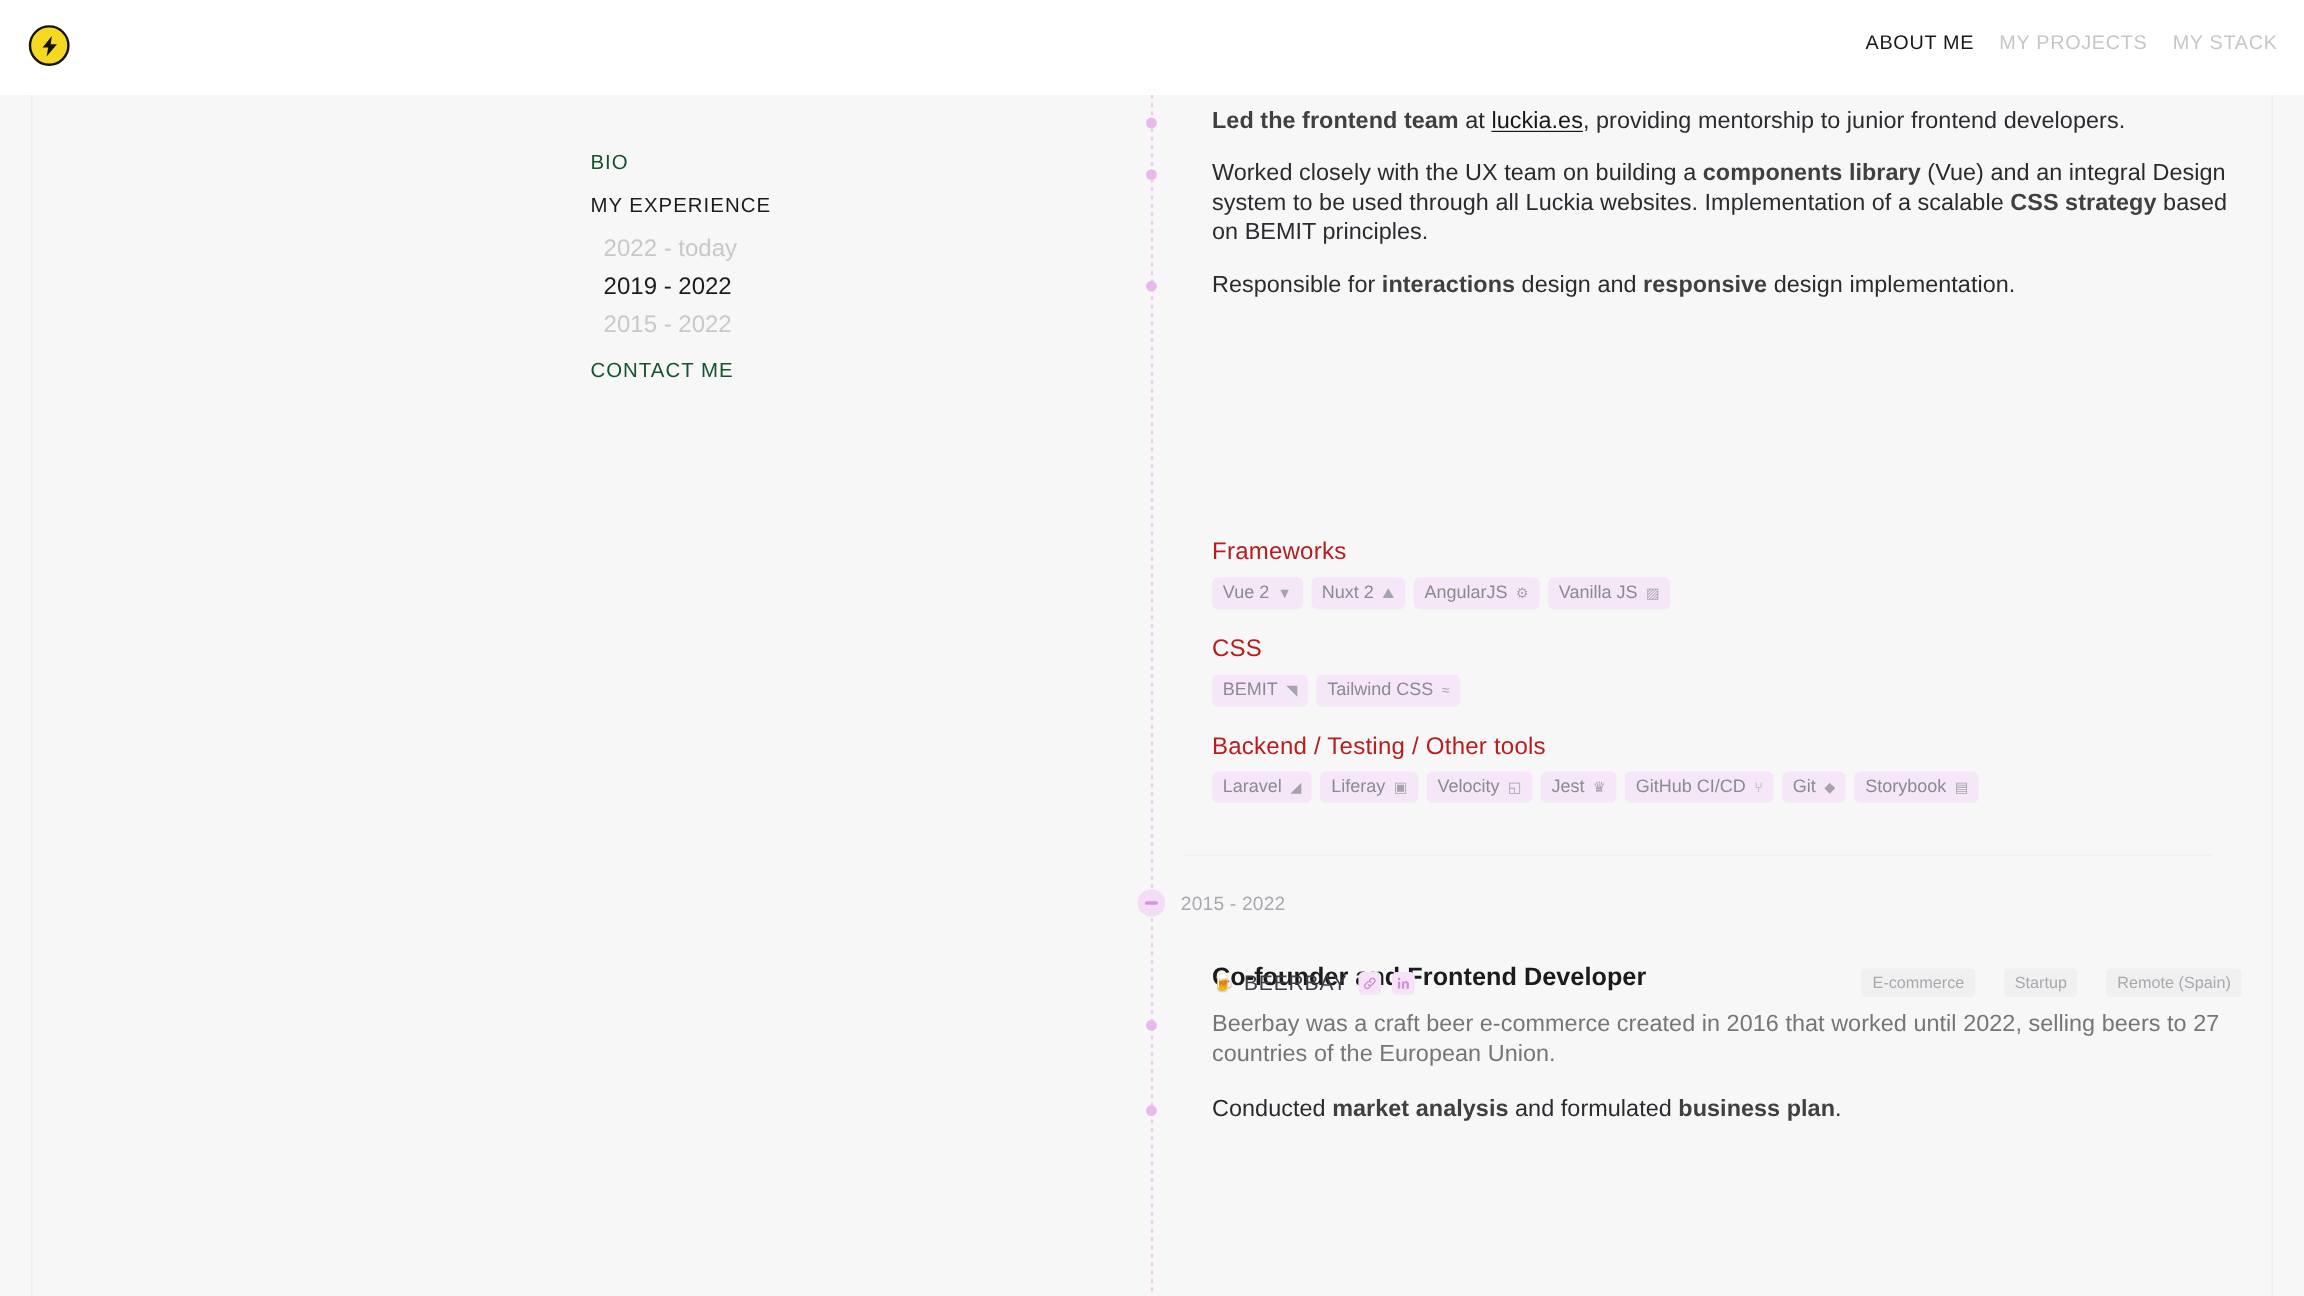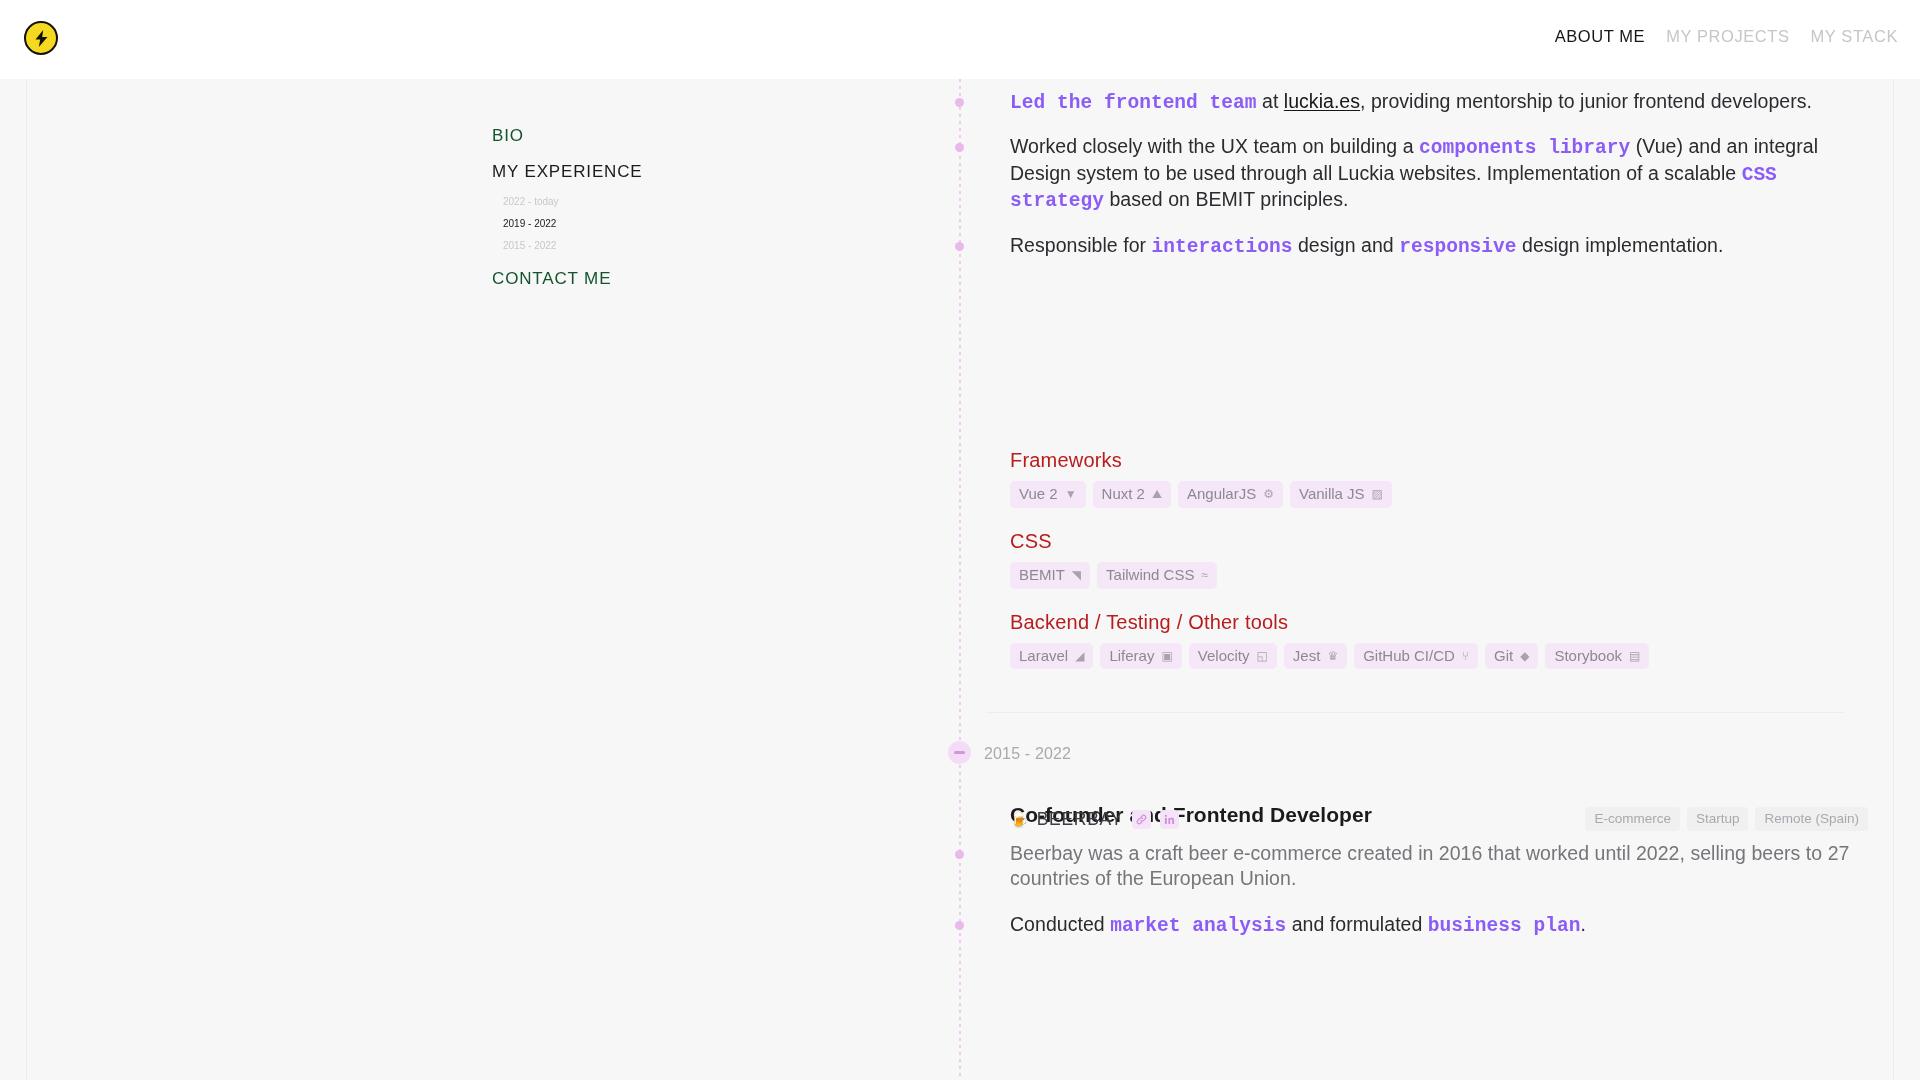--- a/index.html
+++ b/index.html
@@ -51,21 +51,21 @@
   }
   .side-link {
     display: block; cursor: pointer; white-space: nowrap;
     font-size: 17px; letter-spacing: .05em; color: #14532d;
     line-height: 1.0;
   }
   .side-link.bio        { margin-bottom: 19px; }
   .side-link.experience { color:#1b1b1e; margin-bottom: 17px; }
   .side-sub {
     display:block; cursor:pointer; white-space:nowrap;
-    font-size:10px; color:#c8c8cb; margin-left:11px; margin-bottom:12px;
+    font-size:20px; color:#c8c8cb; margin-left:11px; margin-bottom:12px;
     line-height:1.0;
   }
   .side-sub.is-active { color:#1b1b1e; }
   .side-link.contact { margin-top: 19px; }
 
   
   .main {
     position: absolute; left: 948px; top: 0;
     width: 920px; height: 1001px;
   }
@@ -82,21 +82,21 @@
   .row .dot {
     position:absolute; left:7px; top:9px;
     width:9px; height:9px; border-radius:50%;
     background:#e9b8ec;
   }
   .txt {
     font-size: 19.5px; line-height: 1.26;
     color: #2b2b2f; letter-spacing: .002em;
   }
   .txt.muted { color: #75757a; }
-  .txt b { font-weight: 700; color:#8b5cf6;font-family:Liberation Mono, monospace; }
+  .txt b { font-weight: 700; color:#404040; }
   .txt a { color:#17171a; text-decoration: underline; text-underline-offset:2px; cursor:pointer; }
   .clip-top { color:#cfcfd3; }
 
   
   .stack { position:absolute; left:62px; width: 800px; }
   .group { margin-bottom: 22px; }
   .group-title {
     font-size: 20px; color:#b91c1c; margin-bottom: 9px; letter-spacing:.01em;
   }
   .tags { display:flex; flex-wrap:wrap; gap:7px; }
@@ -133,21 +133,21 @@
     display:flex; align-items:center;
   }
   .company-emoji { font-size:15px; margin-right:8px; line-height:1; }
   .company-name { font-size:17.5px; color:#3c3c41; letter-spacing:.04em; }
   .ic {
     width:19px; height:19px; border-radius:4px; background:#f5e4f7;
     display:inline-flex; align-items:center; justify-content:center;
     margin-left:9px; cursor:pointer;
   }
   .ic svg { display:block; }
-  .badges { margin-left:auto; display:flex; gap:7px; }
+  .badges { margin-left:auto; display:flex; gap:24px; }
   .badge {
     background:#f0f0f1; color:#a8a8ae; border-radius:4px;
     padding:4px 9px; font-size:13.5px; line-height:1.2; white-space:nowrap;
   }
 </style>
 </head>
 <body>
 
 <div class="topbar">
   <div class="logo">

